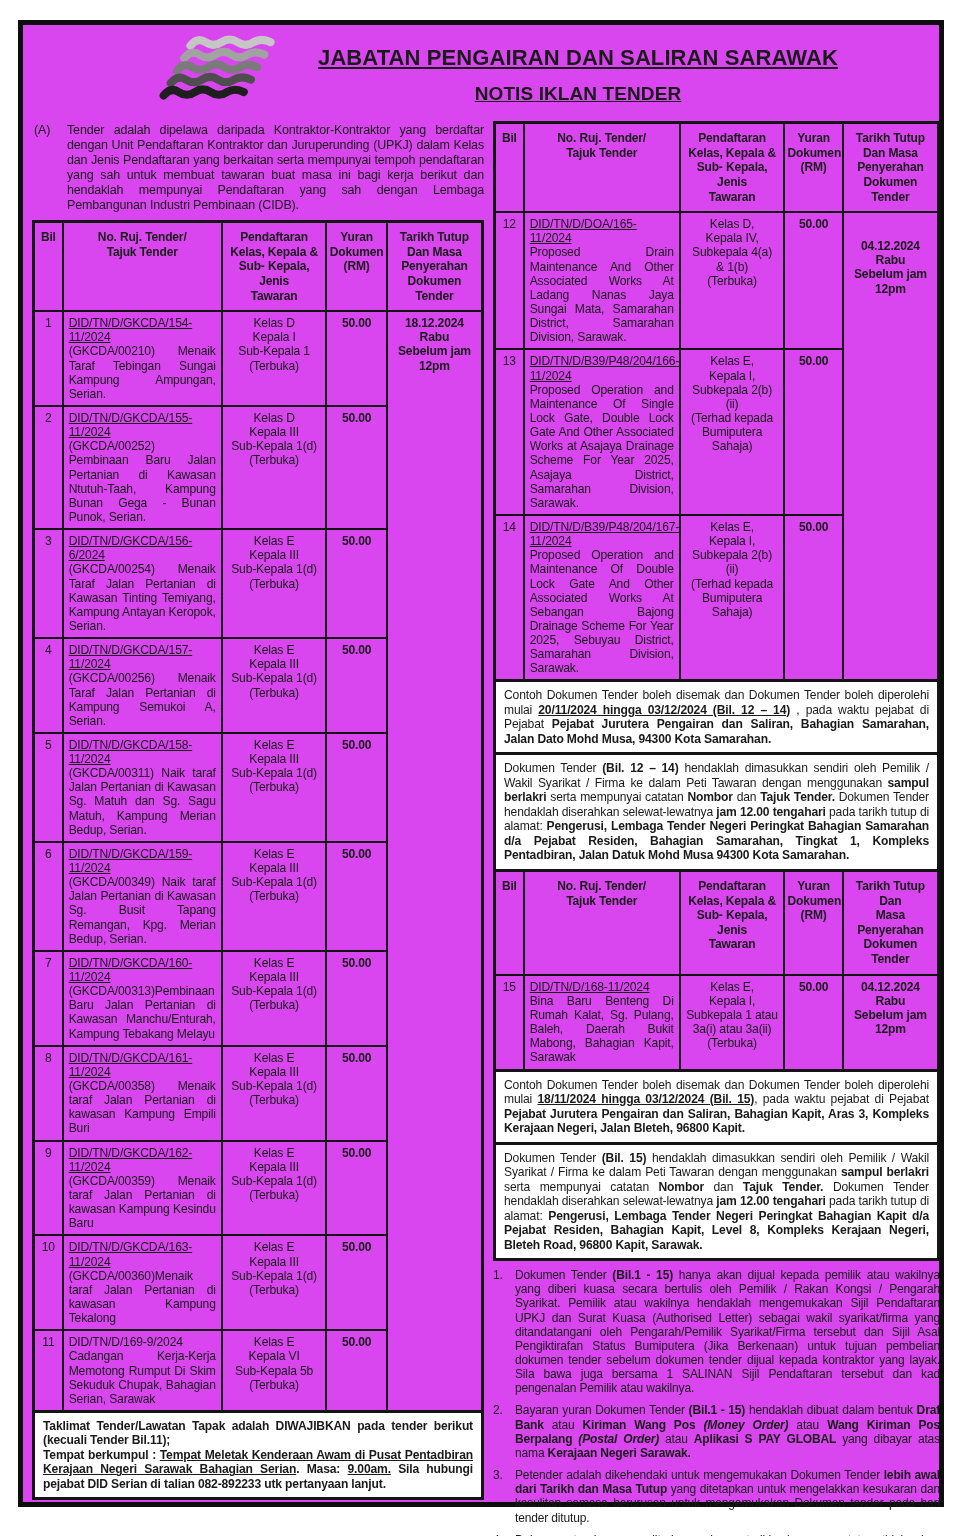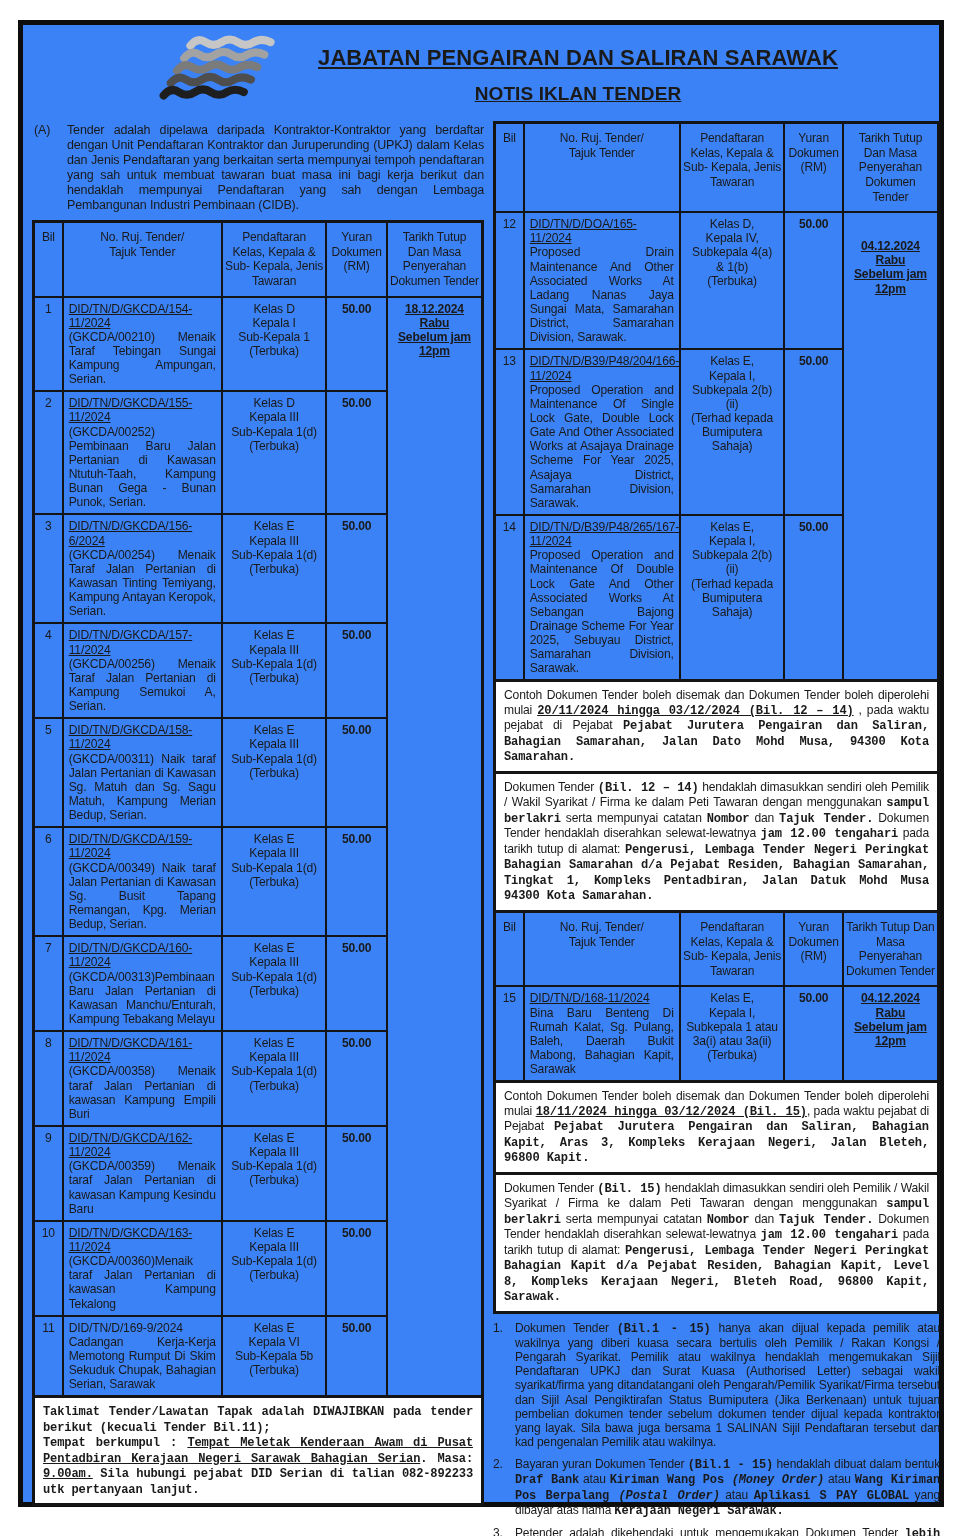--- a/index.html
+++ b/index.html
@@ -1,20 +1,20 @@
 <!DOCTYPE html>
 <html><head>
 <meta charset="utf-8">
 <style>
   html,body{margin:0;padding:0;background:#fff;}
   body{width:964px;height:1536px;font-family:"Liberation Sans",sans-serif;color:#1a1a1a;
        letter-spacing:-0.15px;-webkit-font-smoothing:antialiased;}
   .page{position:relative;width:964px;height:1536px;background:#fff;overflow:hidden;}
-  .frame{position:absolute;left:18px;top:20px;width:916px;height:1477px;border:5px solid #0d0d0d;background:#3b82f6;}
-  .b{font-weight:bold;font-family:Liberation Mono, monospace;}
+  .frame{position:absolute;left:18px;top:20px;width:916px;height:1477px;border:5px solid #0d0d0d;background:#d946ef;}
+  .b{font-weight:bold;}
   .u{text-decoration:underline;text-align:center;}
   .i{font-style:italic;}
 
   
   .header{display:flex;align-items:flex-start;padding:10px 6px 2px 6px;}
   .logo{margin-left:128px;width:122px;height:82px;flex:none;}
   .titles{flex:1;text-align:center;padding:10px 64px 0 8px;}
   .title{font-size:22px;font-weight:bold;text-decoration:underline;letter-spacing:0.1px;}
   .subtitle{font-size:19px;font-weight:bold;text-decoration:underline;margin-top:12px;letter-spacing:0.1px;}
 
@@ -23,28 +23,28 @@
   .col-left{width:452px;flex:none;}
   .col-right{width:447px;flex:none;}
 
   .intro{display:flex;gap:9px;font-size:12.5px;line-height:1.2;margin:2px 0 7px 2px;}
   .intro-label{width:24px;flex:none;}
   .intro-text{flex:1;text-align:justify;}
 
   
   table.tt{width:100%;border-collapse:collapse;table-layout:fixed;border:3px solid #141414;}
   .tt th,.tt td{border:2px solid #141414;vertical-align:top;padding:4px 5px;}
-  .tt th{font-weight:normal;text-align:center;white-space:pre-line;font-size:12px;line-height:1.22;padding:7px 2px;vertical-align:top;}
+  .tt th{font-weight:bold;text-align:center;white-space:pre-line;font-size:12px;line-height:1.22;padding:7px 2px;vertical-align:top;}
   .tt td{font-size:12.1px;line-height:1.17;}
   .c-bil{text-align:center;}
   .ref{margin-bottom:0px;}
   .desc{text-align:justify;}
   .c-kelas{text-align:center;white-space:pre-line;}
   .c-fee{text-align:center;font-weight:bold;}
-  .c-date{text-align:center;font-weight:bold;white-space:pre-line;vertical-align:middle;font-size:12.2px;text-decoration:underline;}
+  .c-date{text-align:center;font-weight:bold;white-space:pre-line;vertical-align:middle;font-size:12.2px;}
   .c-date.vtop{vertical-align:top;padding-top:26px;}
 
   
   .box{border:3px solid #141414;margin-top:-3px;padding:6px 8px;font-size:12.1px;line-height:1.2;text-align:justify;background:#fff;}
   .box p{margin:0;}
   .allbold{font-weight:bold;}
   .sched{font-weight:bold;}
   .sched-row{display:flex;}
   .sched-label{width:168px;flex:none;}
   .mt6{margin-top:6px;}
@@ -320,21 +320,21 @@
 Kepala I,
 Subkepala 2(b)(ii)
 (Terhad kepada
 Bumiputera
 Sahaja)</td>
               <td class="c-fee">50.00</td>
             </tr>
             <tr>
               <td class="c-bil">14</td>
               <td>
-                  <div class="ref"><span class="u">DID/TN/D/B39/P48/265/167-11/2024</span></div>
+                  <div class="ref"><span class="u">DID/TN/D/B39/P48/204/167-11/2024</span></div>
                   <div class="desc">Proposed Operation and Maintenance Of Double Lock Gate And Other Associated Works At Sebangan Bajong Drainage Scheme For Year 2025, Sebuyau District, Samarahan Division, Sarawak.</div>
                 </td>
               <td class="c-kelas" style="white-space: pre-line;">Kelas E,
 Kepala I,
 Subkepala 2(b)(ii)
 (Terhad kepada
 Bumiputera
 Sahaja)</td>
               <td class="c-fee">50.00</td>
             </tr>

